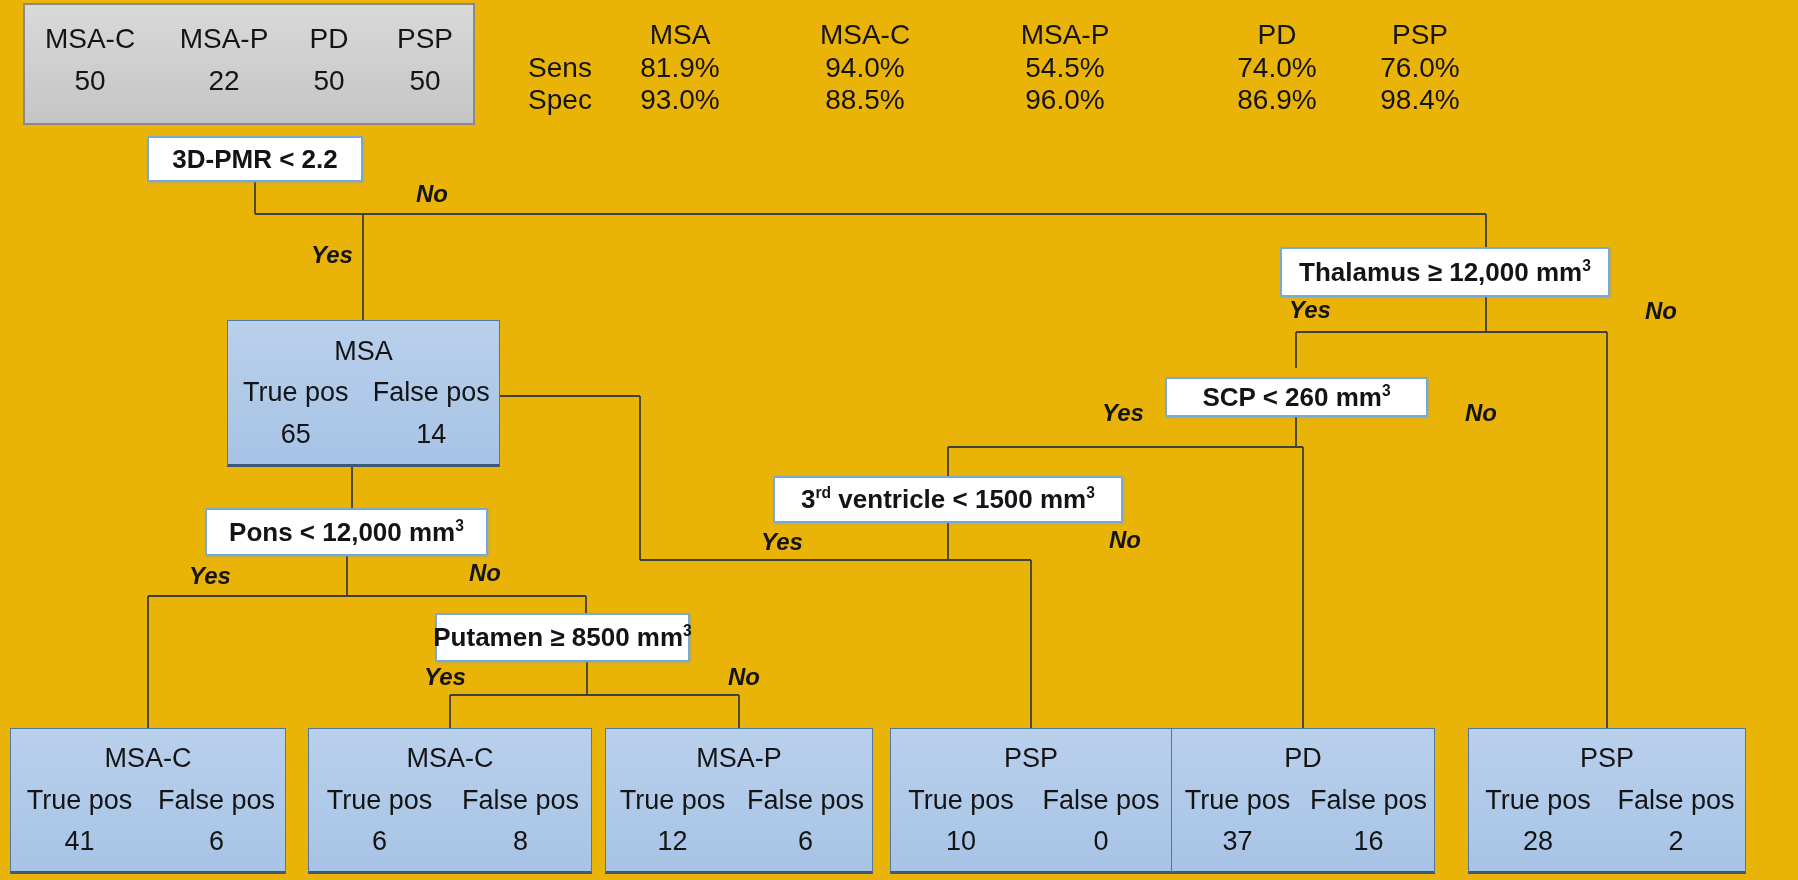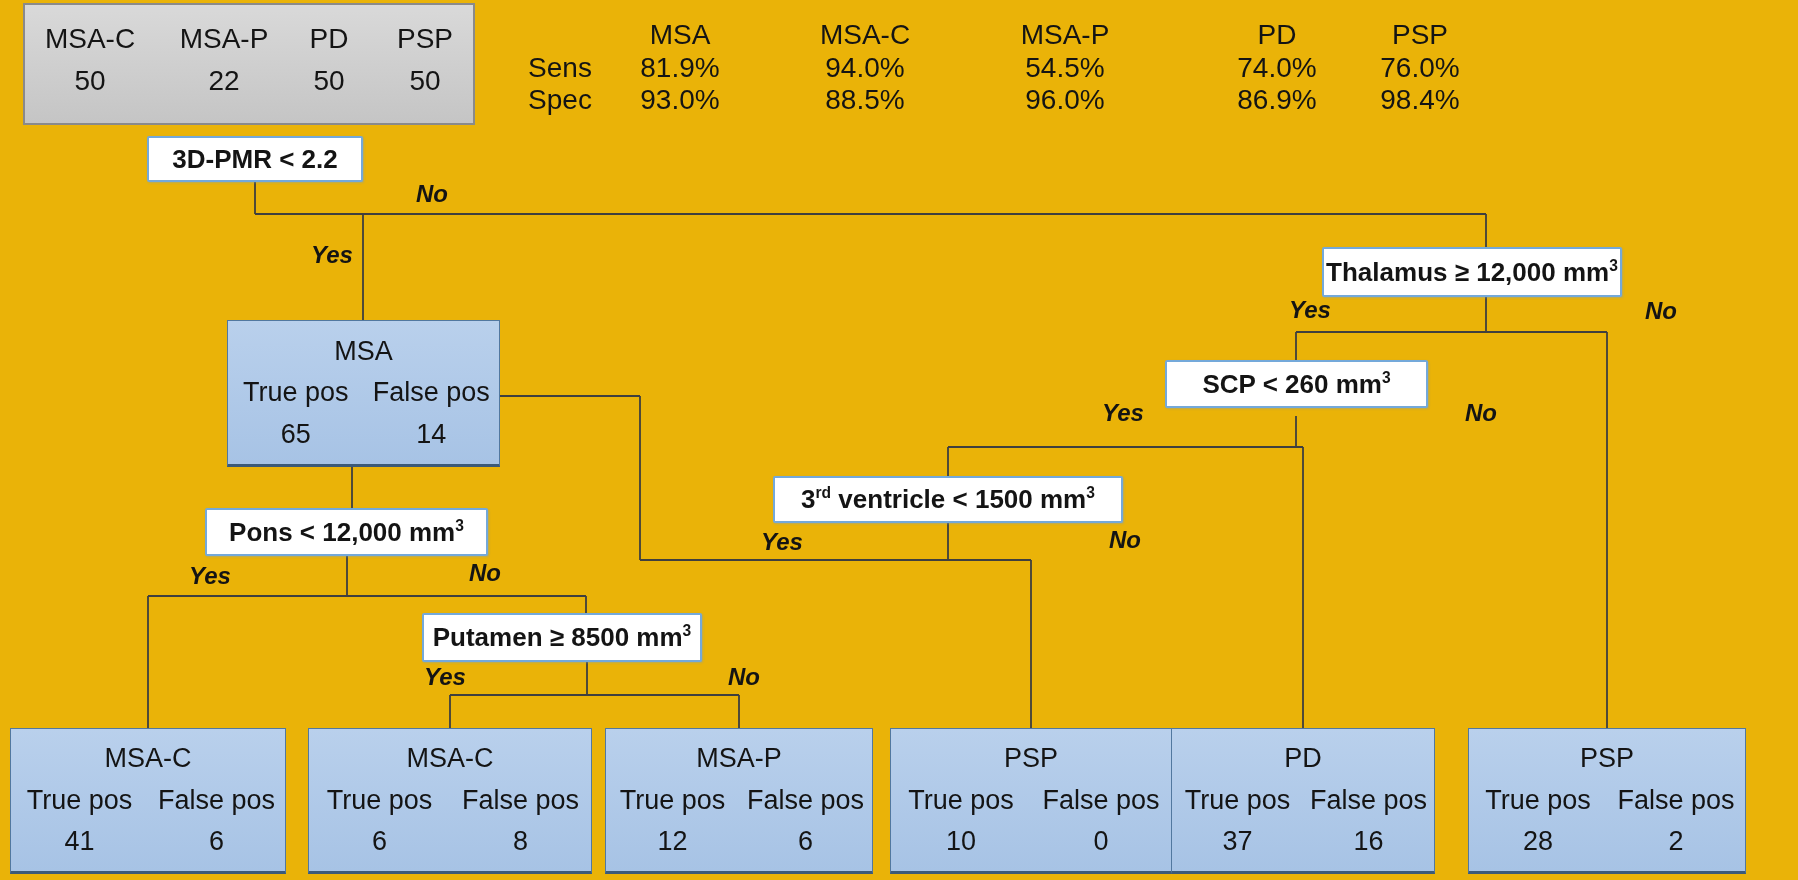--- a/index.html
+++ b/index.html
@@ -39,23 +39,23 @@
   .node{
     position:absolute;box-sizing:border-box;background:#fff;
     border:2.5px solid var(--node-border);border-radius:2px;
     display:flex;align-items:center;justify-content:center;
     font-size:26px;font-weight:bold;white-space:nowrap;
     box-shadow:1px 1px 2px rgba(120,160,200,.45);
   }
   .node sup{font-size:60%;line-height:0;}
   .p-pmr {left:147px; top:136px; width:216px; height:46px;}
   .p-pons{left:205px; top:508px; width:283px; height:48px;}
-  .p-put {left:422px; top:613px; width:280px; height:49px;}
-  .p-thal{left:1322px;top:247px; width:300px; height:50px;}
-  .p-scp {left:1165px;top:360px; width:263px; height:48px;}
+  .p-put {left:435px; top:613px; width:255px; height:49px;}
+  .p-thal{left:1280px;top:247px; width:330px; height:50px;}
+  .p-scp {left:1165px;top:377px; width:263px; height:40px;}
   .p-v3  {left:773px; top:476px; width:350px; height:47px;}
 
   
   .yn{position:absolute;transform:translate(-50%,-50%);font-size:24px;font-weight:bold;font-style:italic;white-space:nowrap;}
   .yn-pmr-y {left:332px; top:255px}.yn-pmr-n {left:432px; top:194px}
   .yn-pons-y{left:210px; top:576px}.yn-pons-n{left:485px; top:573px}
   .yn-put-y {left:445px; top:677px}.yn-put-n {left:744px; top:677px}
   .yn-v3-y  {left:782px; top:542px}.yn-v3-n  {left:1125px;top:540px}
   .yn-scp-y {left:1123px;top:413px}.yn-scp-n {left:1481px;top:413px}
   .yn-thal-y{left:1310px;top:310px}.yn-thal-n{left:1661px;top:311px}

